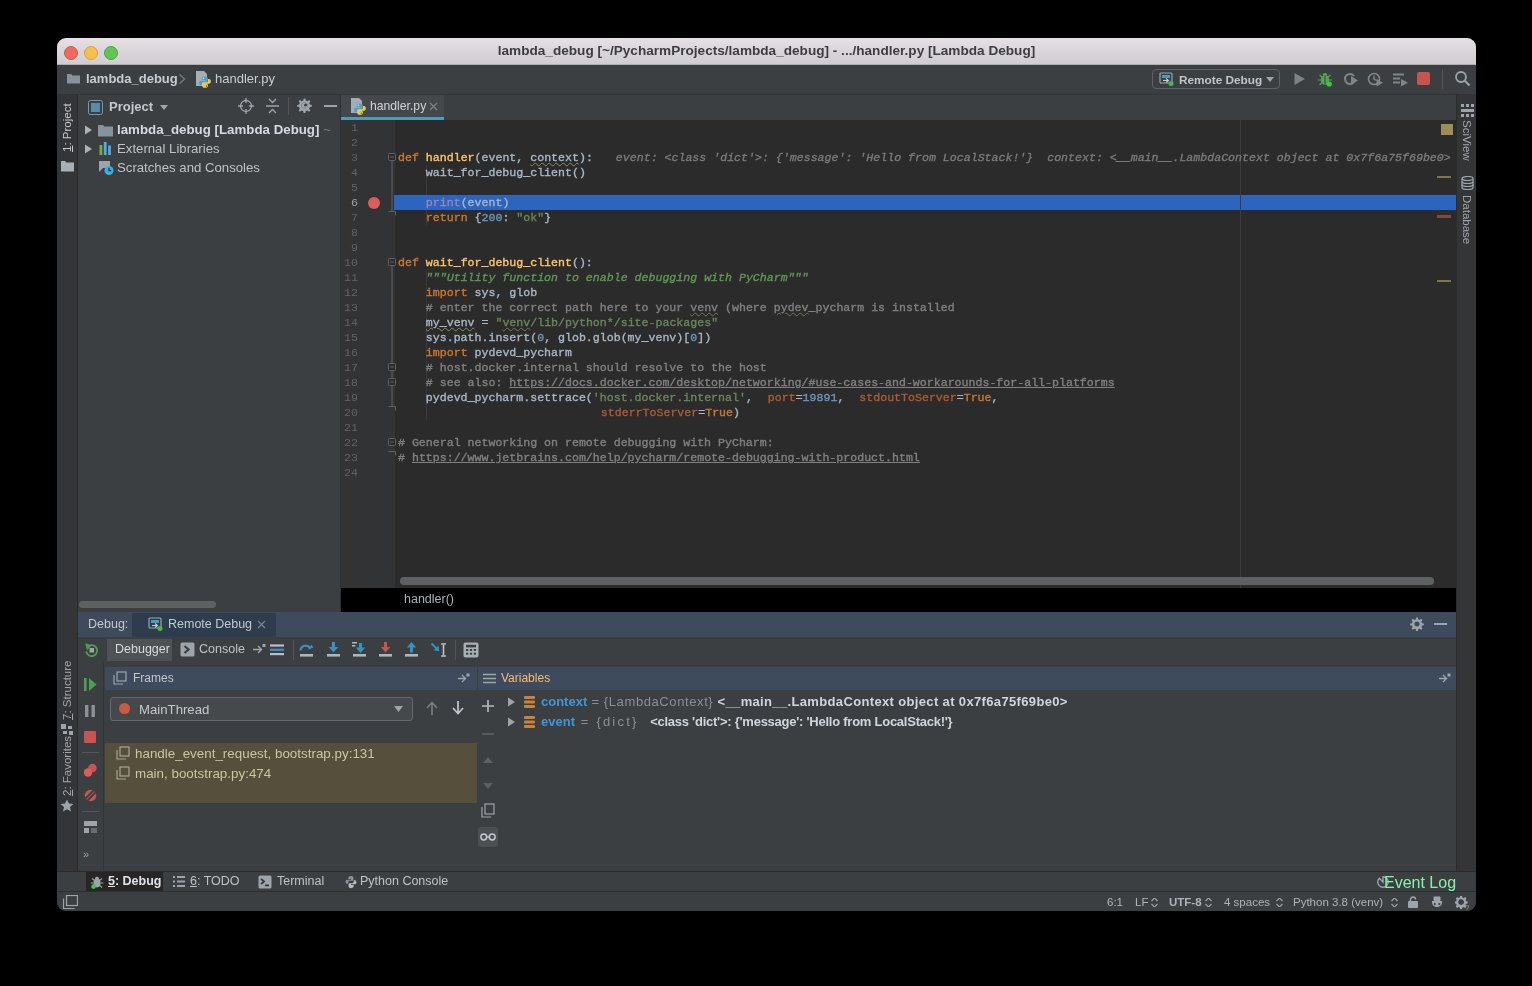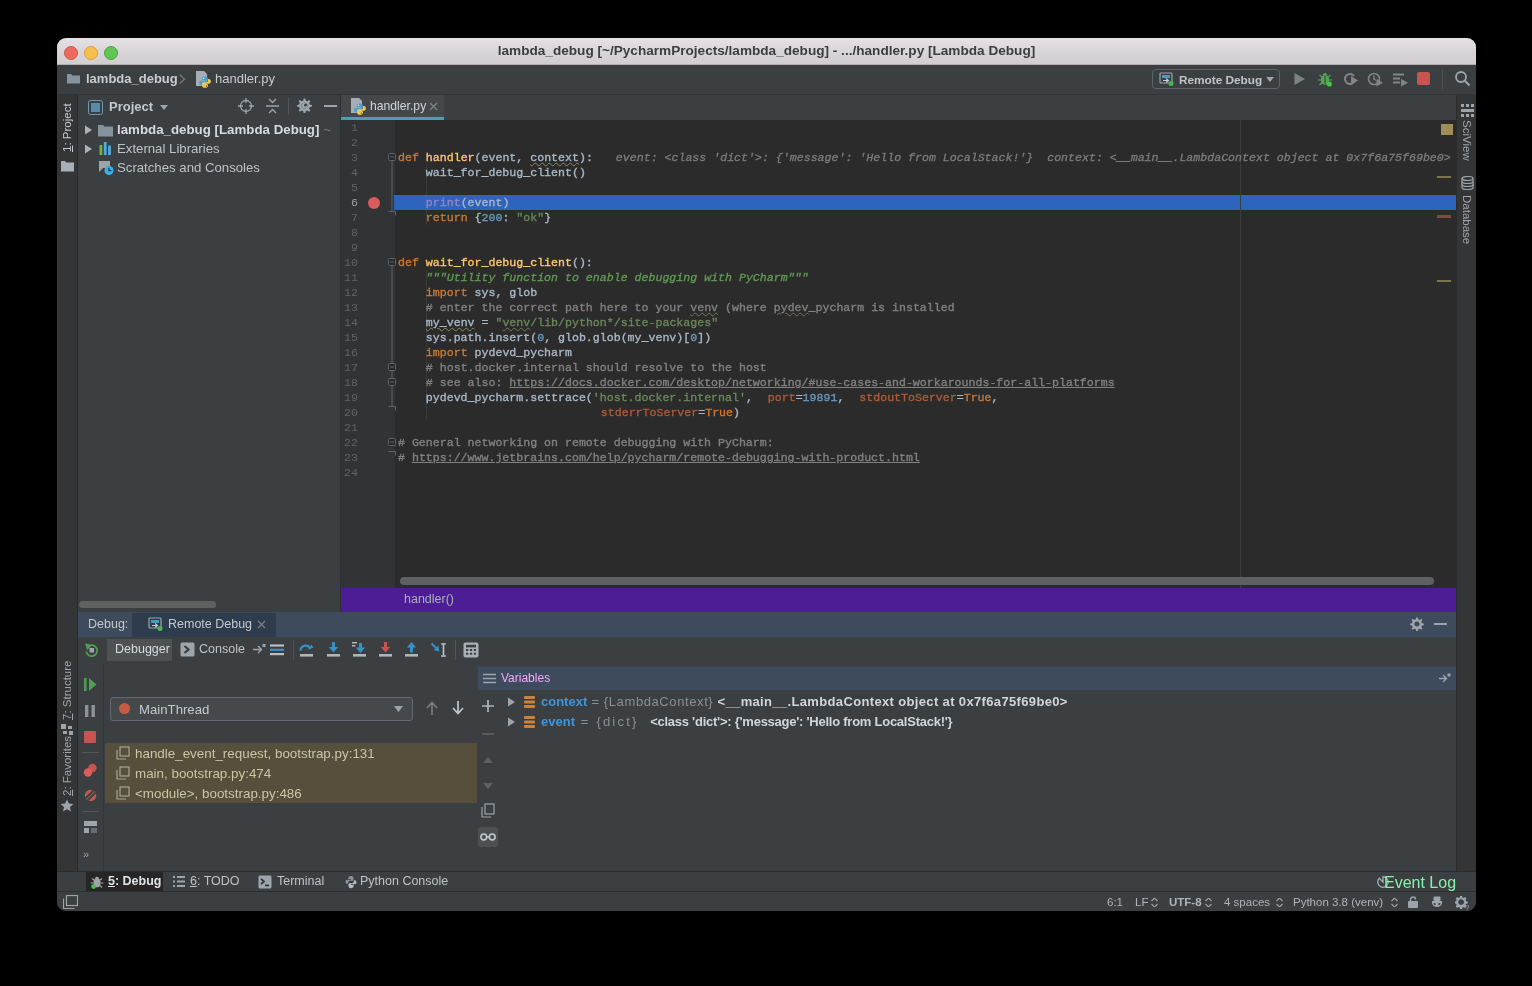--- a/index.html
+++ b/index.html
@@ -293,21 +293,21 @@
         <div class="cl mono abs" style="top:255px">    <span class="c"># see also: <span class="lnk">https://docs.docker.com/desktop/networking/#use-cases-and-workarounds-for-all-platforms</span></span></div>
         <div class="cl mono abs" style="top:270px">    pydevd_pycharm.settrace(<span class="s">'host.docker.internal'</span>, <span class="na">port</span>=<span class="n">19891</span>, <span class="na">stdoutToServer</span>=<span class="k">True</span>,</div>
         <div class="cl mono abs" style="top:285px">                            <span class="na">stderrToServer</span>=<span class="k">True</span>)</div>
         <div class="cl mono abs" style="top:315px"><span class="c"># General networking on remote debugging with PyCharm:</span></div>
         <div class="cl mono abs" style="top:330px"><span class="c"># <span class="lnk">https://www.jetbrains.com/help/pycharm/remote-debugging-with-product.html</span></span></div>
       </div>
 
       <div class="abs" style="left:60px;top:457px;width:1034px;height:8px;border-radius:4px;background:#5d6162;"></div>
     </div>
 
-    <div class="abs" style="left:0;top:494px;width:1116px;height:24px;background:#4c1d95;">
+    <div class="abs" style="left:0;top:494px;width:1116px;height:24px;background:#000000;">
       <div class="abs" style="left:64px;top:4px;font-size:12.5px;color:#aab0b5;">handler()</div>
     </div>
   </div>
   <div id="errstripe" class="abs" style="left:1380px;top:82px;width:19px;height:492px;">
     <div class="abs" style="left:4px;top:4px;width:12px;height:11px;background:#9e8d54;"></div>
     <div class="abs" style="left:0px;top:56px;width:14px;height:2px;background:#7d7452;"></div>
     <div class="abs" style="left:0px;top:95px;width:14px;height:3px;background:#7d4b41;"></div>
     <div class="abs" style="left:0px;top:160px;width:14px;height:2px;background:#7d7452;"></div>
   </div>
   <div id="debugwin" class="abs">
@@ -426,20 +426,33 @@
       </svg>
       <div class="abs" style="left:4px;top:148px;width:17px;height:1px;background:#55585a;"></div>
       <svg class="abs" style="left:6px;top:158px;" width="13" height="12" viewBox="0 0 13 12">
         <rect x="0" y="0" width="13" height="5" fill="#9da4aa"></rect>
             <rect x="0" y="7" width="5" height="5" fill="#9da4aa"></rect>
             <rect x="7" y="7" width="6" height="5" fill="#686d70"></rect>
       </svg>
       <div class="abs" style="left:5px;top:185px;font-size:11px;color:#9da4aa;letter-spacing:1px;">»</div>
     </div>
 
+    <div class="abs" style="left:27px;top:55px;width:372px;height:23px;background:#3d4b5c;">
+      <svg class="abs" style="left:8px;top:4px;" width="14" height="14" viewBox="0 0 14 14">
+            <g fill="none" stroke="#9da4aa" stroke-width="1.2">
+              <rect x="4" y="1" width="9" height="9"></rect>
+              <path d="M1 4 v9 h9"></path>
+            </g>
+          </svg>
+      <div class="abs" style="left:28px;top:4px;font-size:12px;color:#bfc6cc;">Frames</div>
+      <svg class="abs" style="left:352px;top:6px;" width="13" height="11" viewBox="0 0 13 11">
+            <path d="M1 5.5 h7 M5 2 l3.5 3.5 L5 9" stroke="#9da4aa" stroke-width="1.3" fill="none"></path>
+            <rect x="9.5" y="0.5" width="3" height="3" fill="#9da4aa"></rect>
+          </svg>
+    </div>
 
     <div class="abs" style="left:27px;top:78px;width:372px;height:181px;background:#3c3f41;"></div>
 
     <div class="abs" style="left:32px;top:85px;width:301px;height:22px;background:#45494b;border:1px solid #646870;border-radius:3px;">
       <div class="abs" style="left:8px;top:5px;width:11px;height:11px;border-radius:50%;background:#c75b44;"></div>
       <div class="abs" style="left:28px;top:3.5px;font-size:13.2px;color:#c3c8cd;">MainThread</div>
       <svg class="abs" style="left:283px;top:8px;" width="9" height="6" viewBox="0 0 9 6">
             <path d="M0 0 h9 L4.5 6 z" fill="#9da4aa"></path>
           </svg>
     </div>
@@ -462,29 +475,20 @@
     </div>
     <div class="abs" style="left:27px;top:151px;width:372px;height:20px;">
       <svg class="abs" style="left:11px;top:3px;" width="14" height="14" viewBox="0 0 14 14">
             <g fill="none" stroke="#a7a693" stroke-width="1.2">
               <rect x="4" y="1" width="9" height="9"></rect>
               <path d="M1 4 v9 h9"></path>
             </g>
           </svg>
       <div class="abs" style="left:30px;top:2.5px;font-size:13.4px;color:#c9c5a5;">main, bootstrap.py:474</div>
     </div>
-    <div class="abs" style="left:27px;top:171px;width:372px;height:20px;">
-      <svg class="abs" style="left:11px;top:3px;" width="14" height="14" viewBox="0 0 14 14">
-            <g fill="none" stroke="#a7a693" stroke-width="1.2">
-              <rect x="4" y="1" width="9" height="9"></rect>
-              <path d="M1 4 v9 h9"></path>
-            </g>
-          </svg>
-      <div class="abs" style="left:30px;top:2.5px;font-size:13.4px;color:#c9c5a5;">&lt;module&gt;, bootstrap.py:486</div>
-    </div>
 
     <div class="abs" style="left:400px;top:51px;width:20px;height:208px;background:#3c3f41;">
       <svg class="abs" style="left:3px;top:36px;" width="14" height="14" viewBox="0 0 14 14">
             <path d="M7 1 v12 M1 7 h12" stroke="#afb5ba" stroke-width="1.7"></path>
           </svg>
       <svg class="abs" style="left:3px;top:64px;" width="14" height="14" viewBox="0 0 14 14">
             <path d="M1 7 h12" stroke="#5d6163" stroke-width="1.7"></path>
           </svg>
       <svg class="abs" style="left:3px;top:90px;" width="14" height="14" viewBox="0 0 14 14">
             <path d="M2 10 L7 4 L12 10 z" fill="#5d6163"></path>
@@ -507,21 +511,21 @@
             </g>
           </svg>
     </div>
 
     <div class="abs" style="left:400px;top:55px;width:978px;height:23px;background:#3d4b5c;">
       <svg class="abs" style="left:5px;top:6px;" width="13" height="11" viewBox="0 0 13 11">
             <g stroke="#9da4aa" stroke-width="1.5">
               <path d="M0 1.5 h13 M0 5.5 h13 M0 9.5 h13"></path>
             </g>
           </svg>
-      <div class="abs" style="left:23px;top:4px;font-size:12px;color:#f0abfc;">Variables</div>
+      <div class="abs" style="left:23px;top:4px;font-size:12px;color:#fdba74;">Variables</div>
       <svg class="abs" style="left:960px;top:6px;" width="13" height="11" viewBox="0 0 13 11">
             <path d="M1 5.5 h7 M5 2 l3.5 3.5 L5 9" stroke="#9da4aa" stroke-width="1.3" fill="none"></path>
             <rect x="9.5" y="0.5" width="3" height="3" fill="#9da4aa"></rect>
           </svg>
     </div>
 
     <div class="abs" style="left:420px;top:78px;width:958px;height:181px;background:#3c3f41;">
       <div class="abs" style="left:0;top:2px;width:958px;height:20px;">
         <svg class="abs" style="left:9px;top:5px;" width="9" height="10" viewBox="0 0 9 10">
               <path d="M1 0.5 L8 5 L1 9.5 z" fill="#9da4aa"></path>

